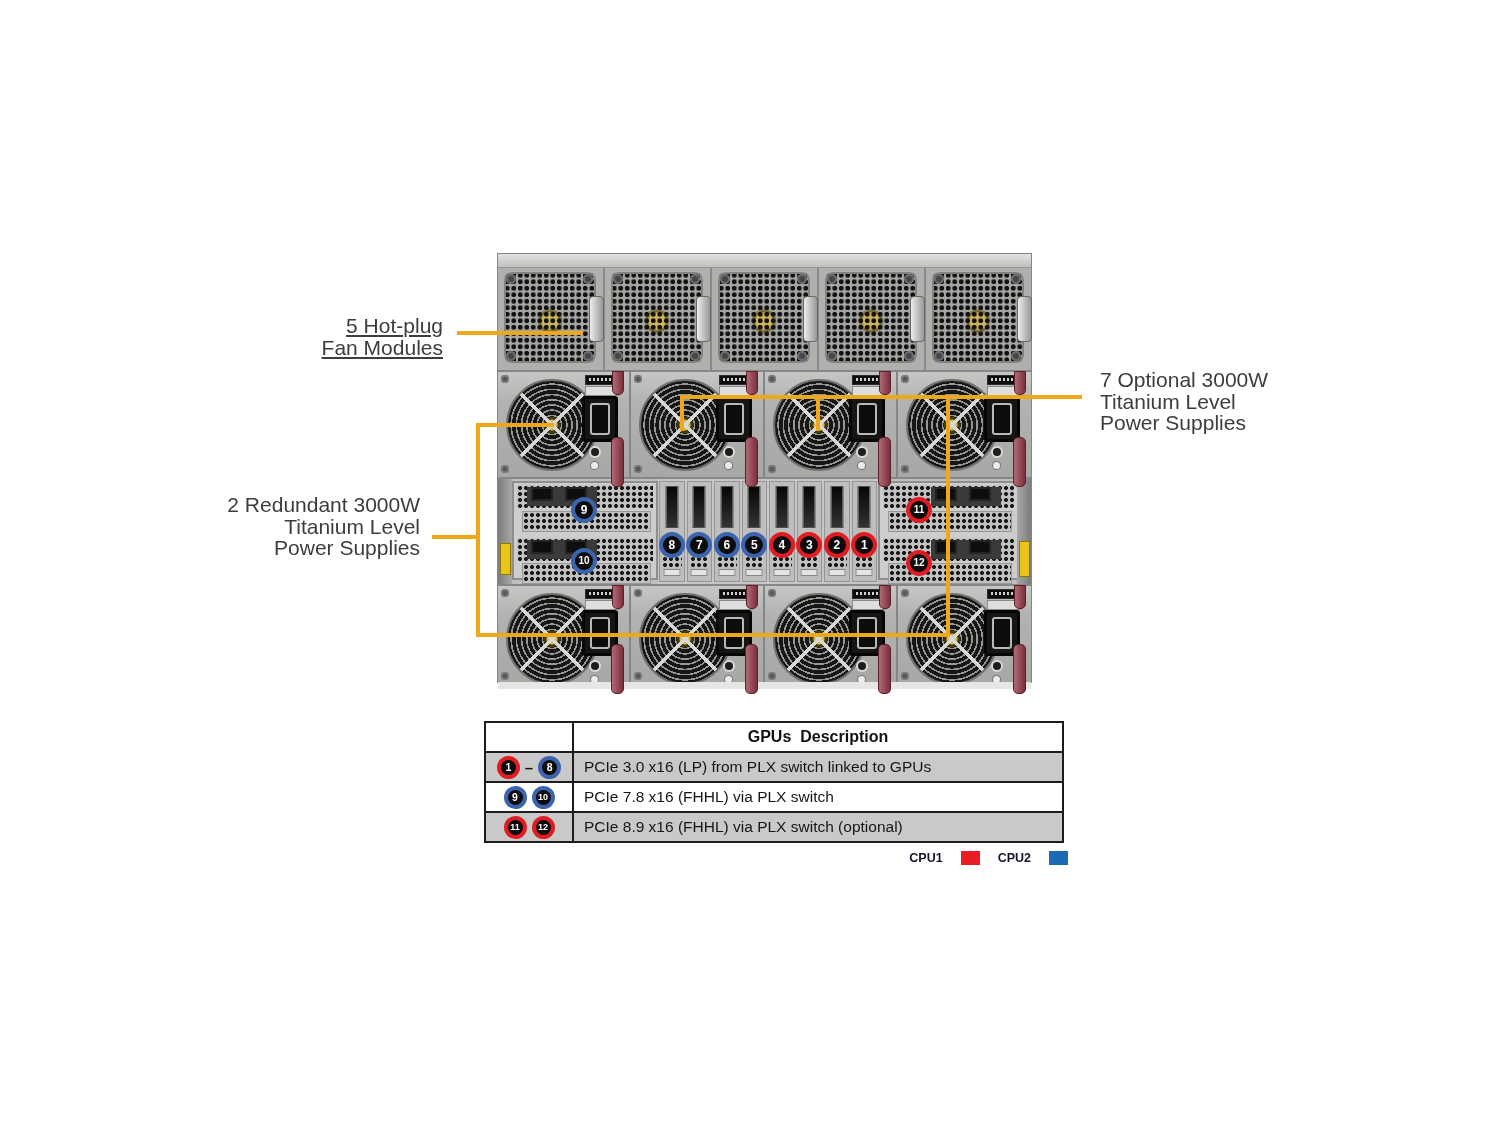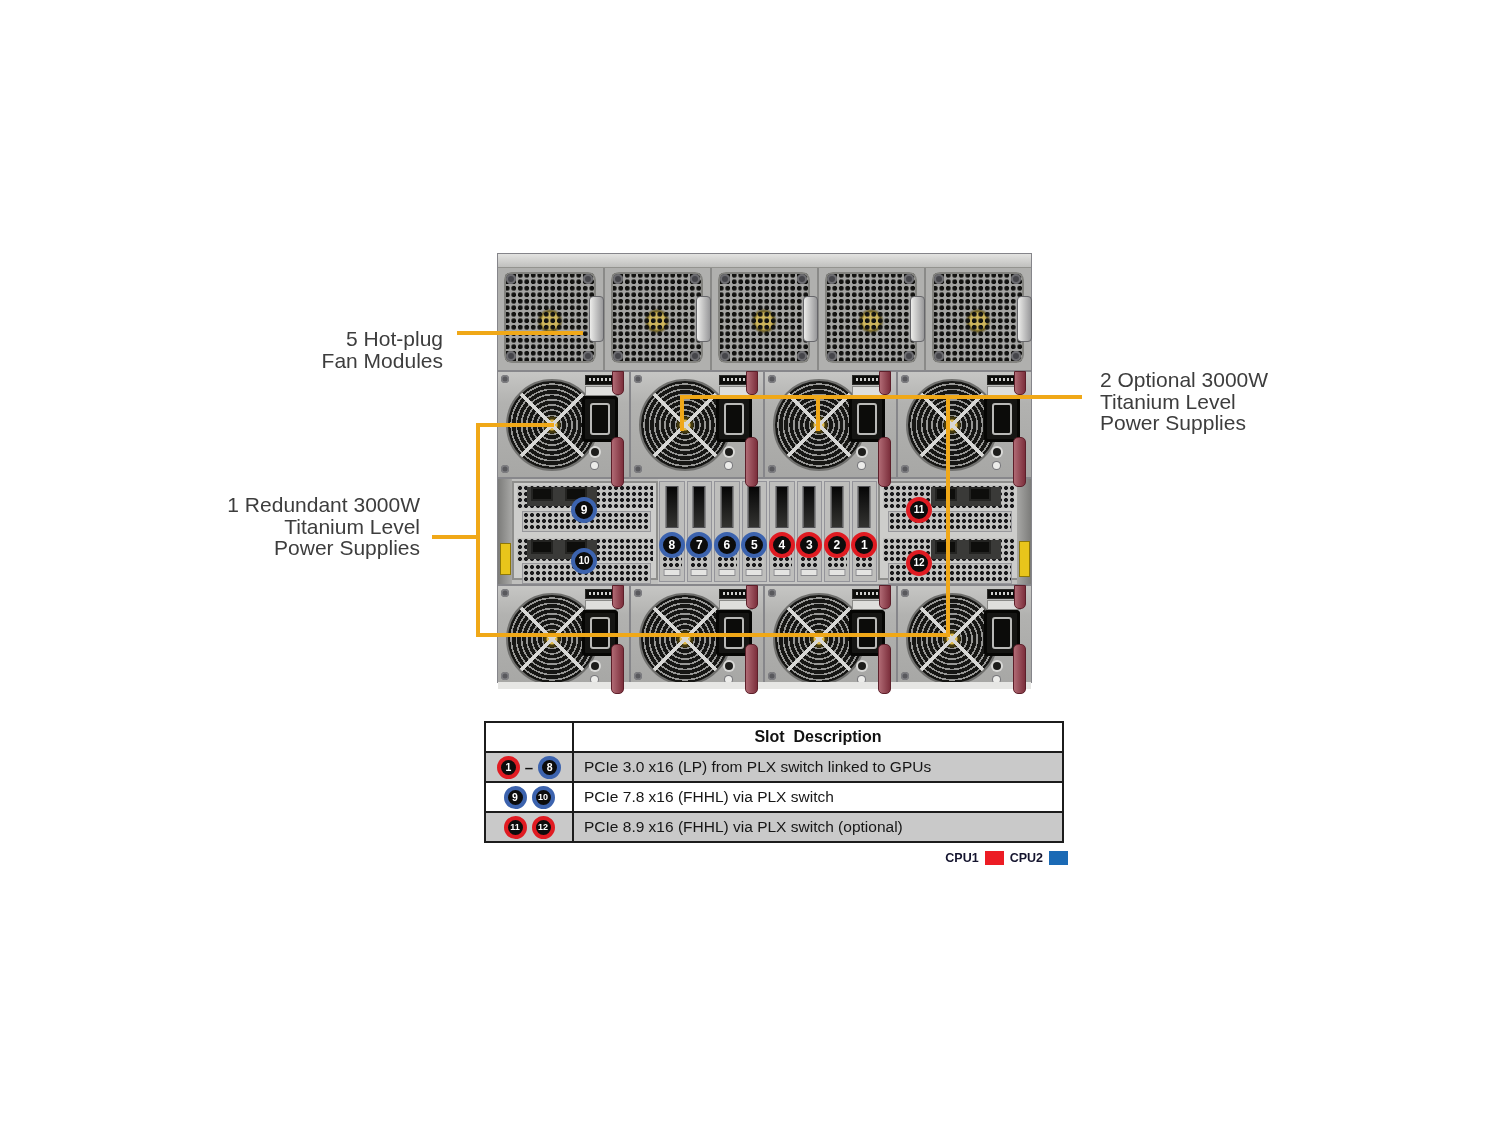--- a/index.html
+++ b/index.html
@@ -111,21 +111,21 @@
   .slot-table th,.slot-table td{border:2px solid #1c1c1c;padding:0;box-sizing:border-box;}
   .slot-table th{width:490px;height:30px;font-size:16px;font-weight:bold;color:#111;text-align:center;white-space:pre;}
   .col-badges{width:88px;height:30px;}
   .badge-flex{display:flex;align-items:center;justify-content:center;gap:5px;}
   .range-dash{font-weight:bold;font-size:15px;color:#111;margin:0 0px;line-height:1;}
   .col-desc{font-size:15.5px;color:#161616;padding-left:10px !important;}
   .row-gray{background:#c9c9c9;}
 
   
   .legend{position:absolute;top:851px;left:940px;width:128px;display:flex;align-items:center;
-    justify-content:flex-end;gap:6px;z-index:6;}
+    justify-content:flex-end;gap:18px;z-index:6;}
   .legend-label{font-size:12.5px;font-weight:bold;color:#14142e;}
   .legend-box{width:19px;height:14px;flex:0 0 auto;}
 </style>
 </head>
 <body>
 
 <div class="canvas">
 
   <div class="chassis">
     <div class="top-rail"></div>
@@ -364,34 +364,34 @@
   <div class="cline" style="left:457px;top:331px;width:126px;height:4px;"></div>
   <div class="cline" style="left:432px;top:535px;width:46px;height:4px;"></div>
   <div class="cline" style="left:476px;top:423px;width:4px;height:214px;"></div>
   <div class="cline" style="left:476px;top:423px;width:78px;height:4px;"></div>
   <div class="cline" style="left:476px;top:633px;width:474px;height:4px;"></div>
   <div class="cline" style="left:946px;top:399px;width:4px;height:238px;"></div>
   <div class="cline" style="left:680px;top:395px;width:402px;height:4px;"></div>
   <div class="cline" style="left:680px;top:395px;width:4px;height:36px;"></div>
   <div class="cline" style="left:816px;top:395px;width:4px;height:36px;"></div>
 
-  <div class="callout-label align-r" style="left:243px;top:328px;width:200px;">5 Hot-plug
+  <div class="callout-label align-r" style="left:243px;top:315px;width:200px;text-decoration:underline;">5 Hot-plug
 Fan Modules</div>
-  <div class="callout-label align-r" style="left:170px;top:494px;width:250px;">1 Redundant 3000W
+  <div class="callout-label align-r" style="left:170px;top:494px;width:250px;">2 Redundant 3000W
 Titanium Level
 Power Supplies</div>
-  <div class="callout-label" style="left:1100px;top:369px;width:240px;">2 Optional 3000W
+  <div class="callout-label" style="left:1100px;top:369px;width:240px;">7 Optional 3000W
 Titanium Level
 Power Supplies</div>
 
   <table class="slot-table">
     <thead>
       <tr>
         <td class="col-badges"></td>
-        <th>Slot  Description</th>
+        <th>GPUs  Description</th>
       </tr>
     </thead>
     <tbody id="tableBody">
         <tr class="row-gray">
           <td class="col-badges">
             <div class="badge-flex">
               <span class="badge cpu1 sm">1</span>
               <span class="range-dash">–</span>
               <span class="badge cpu2 sm">8</span>
             </div>

